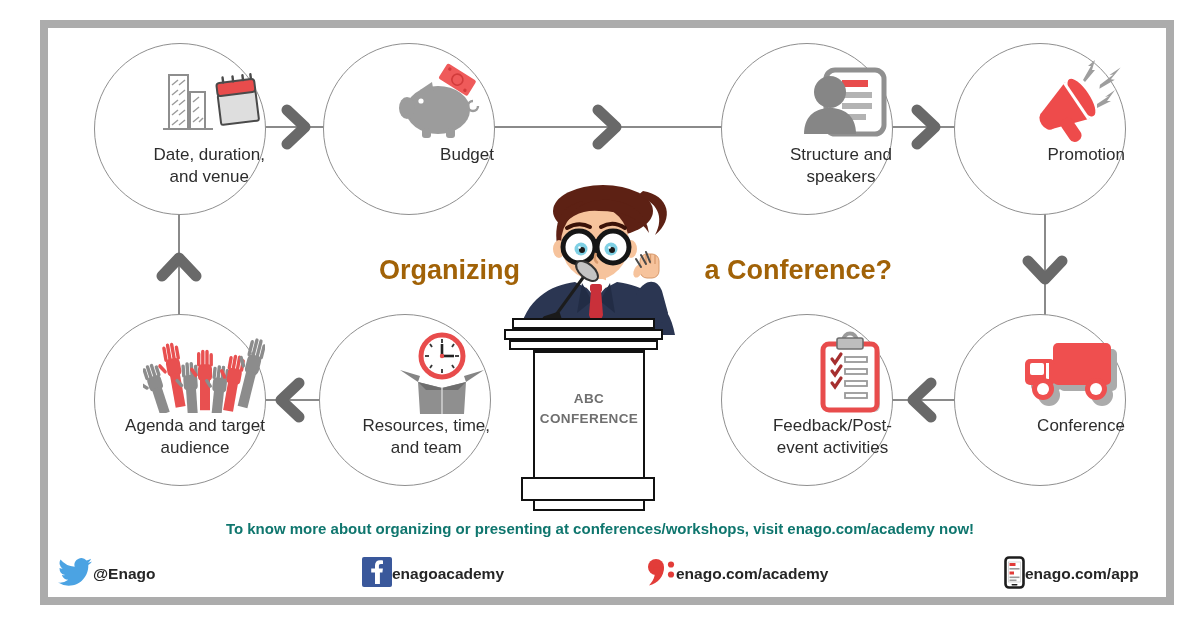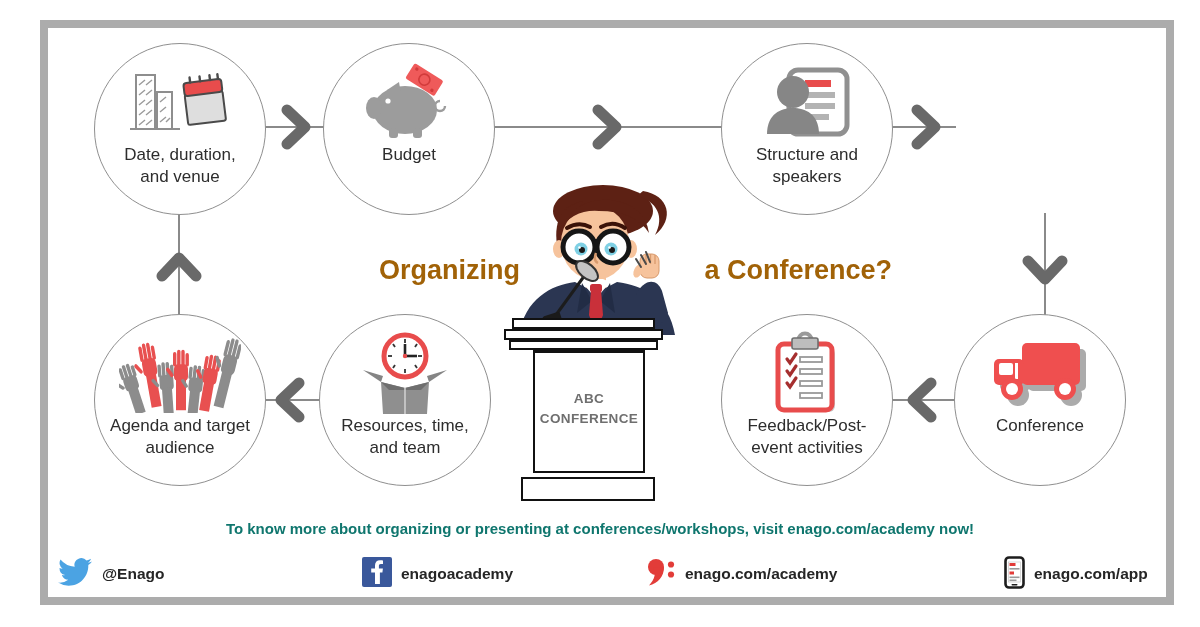--- a/index.html
+++ b/index.html
@@ -1,31 +1,31 @@
 <!DOCTYPE html>
 <html><head>
 <meta charset="utf-8">
 <style>
   html,body{margin:0;padding:0;background:#ffffff;}
   body{font-family:"Liberation Sans", sans-serif; -webkit-font-smoothing:antialiased;}
   .stage{position:relative;width:1200px;height:627px;background:#fff;overflow:hidden;}
   .frame{position:absolute;left:40px;top:20px;width:1134px;height:585px;border:8px solid #acacac;box-sizing:border-box;background:#fff;}
-  .circle{position:absolute;width:172px;height:172px;border-radius:50%;border:1.6px solid #8f8f8f;background:#fff;box-sizing:border-box;display:flex;flex-direction:column;align-items:center;padding-top:20px;}
+  .circle{position:absolute;width:172px;height:172px;border-radius:50%;border:1.6px solid #8f8f8f;background:#fff;box-sizing:border-box;display:flex;flex-direction:column;align-items:flex-end;padding-top:20px;}
   .circle .ic{height:76px;display:flex;align-items:center;justify-content:center;}
   .circle .lbl{margin-top:4px;text-align:center;white-space:pre-line;font-size:17px;line-height:1.32;color:#2d2d2d;}
   .conn{position:absolute;}
   .title{position:absolute;top:255px;font-size:27px;font-weight:800;color:#a16207;}
   .title.left{left:320px;width:200px;text-align:right;}
   .title.right{left:652px;width:240px;text-align:right;}
   .slab{position:absolute;background:#fff;border:2px solid #111;box-sizing:border-box;}
-  .podium-body{position:absolute;left:533px;top:349px;width:112px;height:124px;background:#fff;border:2.5px solid #111;border-top-width:4px;box-sizing:border-box;display:flex;justify-content:center;}
+  .podium-body{position:absolute;left:533px;top:349px;width:112px;height:162px;background:#fff;border:2.5px solid #111;border-top-width:4px;box-sizing:border-box;display:flex;justify-content:center;}
   .podium-sign{margin-top:36px;text-align:center;white-space:pre-line;font-size:13.5px;font-weight:600;letter-spacing:.4px;line-height:1.5;color:#6f6f6f;}
   .podium-base{position:absolute;left:521px;top:477px;width:134px;height:24px;background:#fff;border:2px solid #111;box-sizing:border-box;}
   .note{position:absolute;left:60px;top:520px;width:1080px;text-align:center;font-size:15px;font-weight:bold;color:#0f766e;}
-  .fitem{position:absolute;top:556px;height:36px;display:flex;align-items:center;gap:9px;}
+  .fitem{position:absolute;top:556px;height:36px;display:flex;align-items:center;}
   .fitem .ftext{font-size:15.5px;font-weight:bold;color:#262626;}
   .speaker{position:absolute;left:495px;top:183px;}
 </style>
 </head>
 <body>
 
 <div class="stage">
   <div class="frame"></div>
 
   <svg class="conn" style="left:264px;top:104px" width="62" height="46">
@@ -122,20 +122,39 @@
         <rect x="46" y="39" width="30" height="6" fill="#b3b3b3"></rect>
         <rect x="46" y="50" width="24" height="6" fill="#b3b3b3"></rect>
         <circle cx="34" cy="28" r="16" fill="#868686"></circle>
         <path d="M8,70 C8,50 22,44 34,44 C46,44 60,50 60,70 Z" fill="#868686"></path>
       </svg>
     </div>
     <div class="lbl">Structure and
 speakers</div>
   </div>
 
+  <div class="circle" style="left:954px;top:43px">
+    <div class="ic">
+      <svg width="104" height="84" viewBox="0 0 104 84">
+        <g fill="#9e9e9e">
+          <polygon points="62,20 70,6 67,6 74,0 71,10 74,10 64,22"></polygon>
+          <polygon points="80,26 92,14 88,15 98,6 90,19 94,19 80,30" transform="rotate(8 88 18)"></polygon>
+          <polygon points="76,44 88,36 84,37 94,30 86,41 90,41 76,48"></polygon>
+        </g>
+        <g transform="rotate(-34 48 46)">
+          <ellipse cx="22" cy="46" rx="7" ry="10" fill="#ee4b4b"></ellipse>
+          <polygon points="22,36 58,24 58,68 22,56" fill="#ee4b4b"></polygon>
+          <ellipse cx="63" cy="46" rx="8" ry="22" fill="#ee4b4b"></ellipse>
+          <line x1="57" y1="24" x2="57" y2="68" stroke="#fff" stroke-width="3"></line>
+          <rect x="30" y="54" width="13" height="26" rx="6" fill="#ee4b4b"></rect>
+        </g>
+      </svg>
+    </div>
+    <div class="lbl">Promotion</div>
+  </div>
 
   <div class="circle" style="left:954px;top:314px">
     <div class="ic">
       <svg width="108" height="76" viewBox="0 0 108 76">
         <g fill="#ababab" transform="translate(6,6)">
           <rect x="36" y="8" width="58" height="42" rx="5"></rect>
           <rect x="8" y="24" width="30" height="26" rx="5"></rect>
           <circle cx="26" cy="54" r="11"></circle>
             <circle cx="79" cy="54" r="11"></circle>
         </g>

